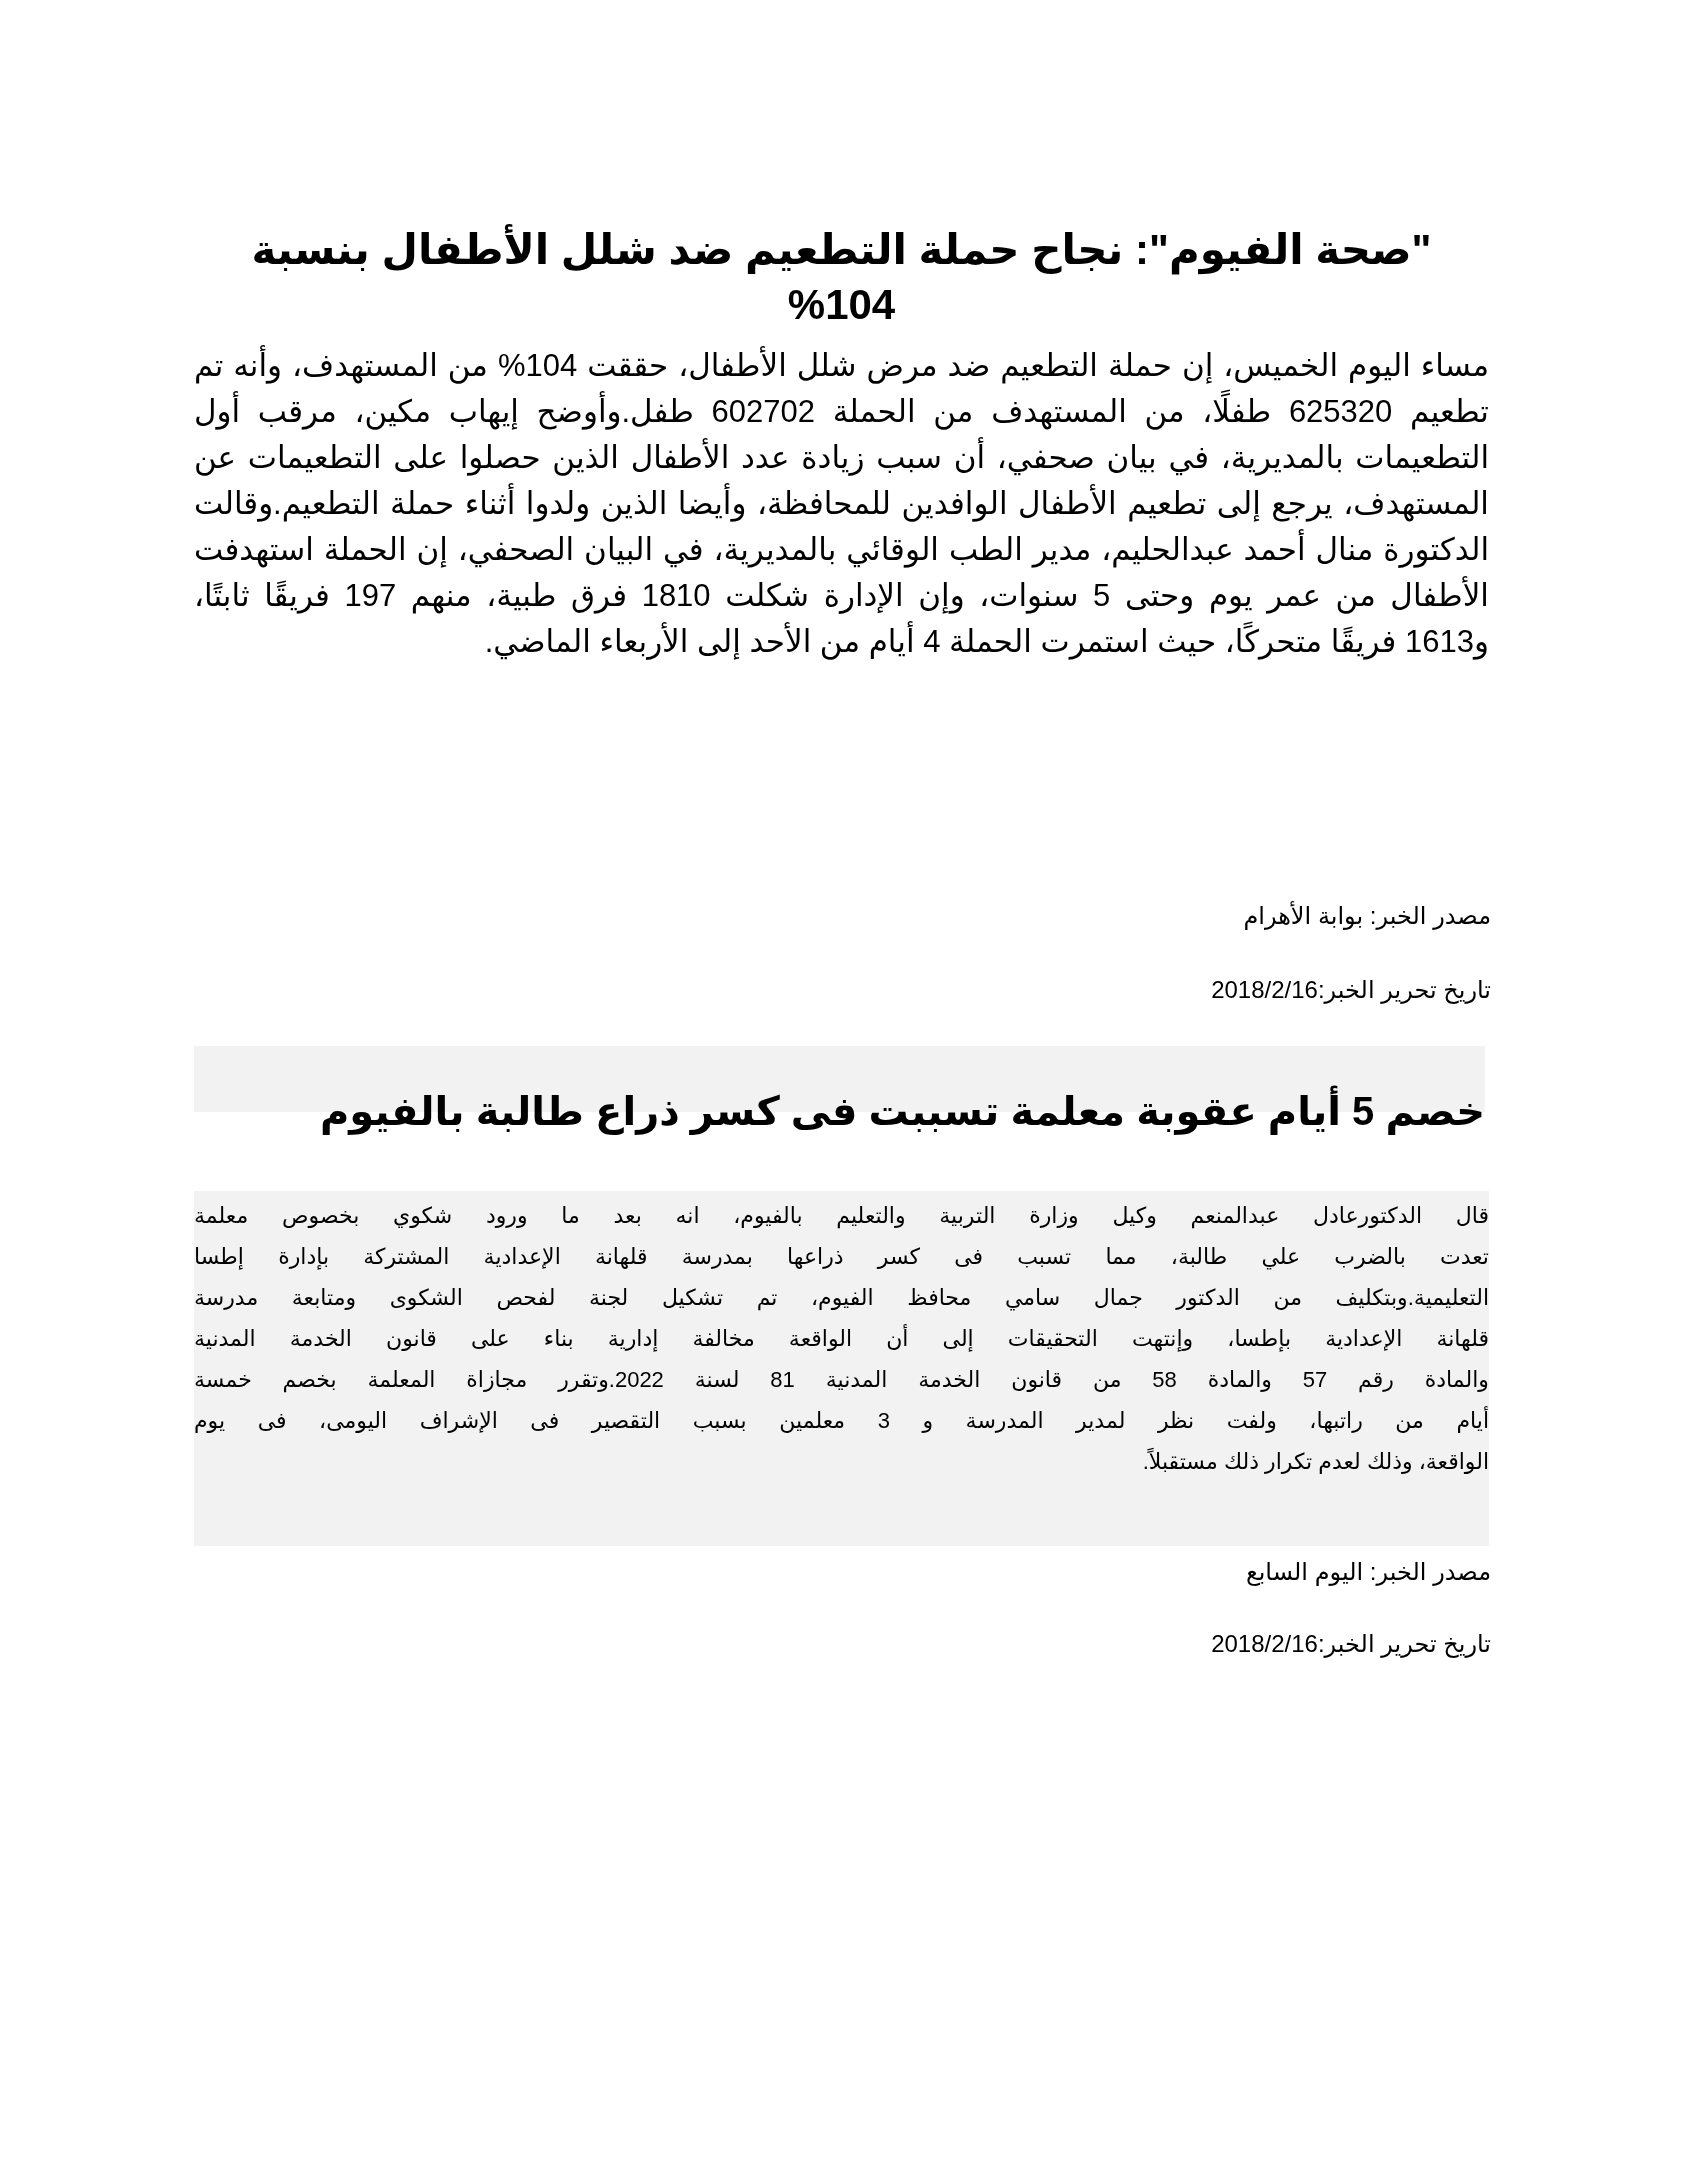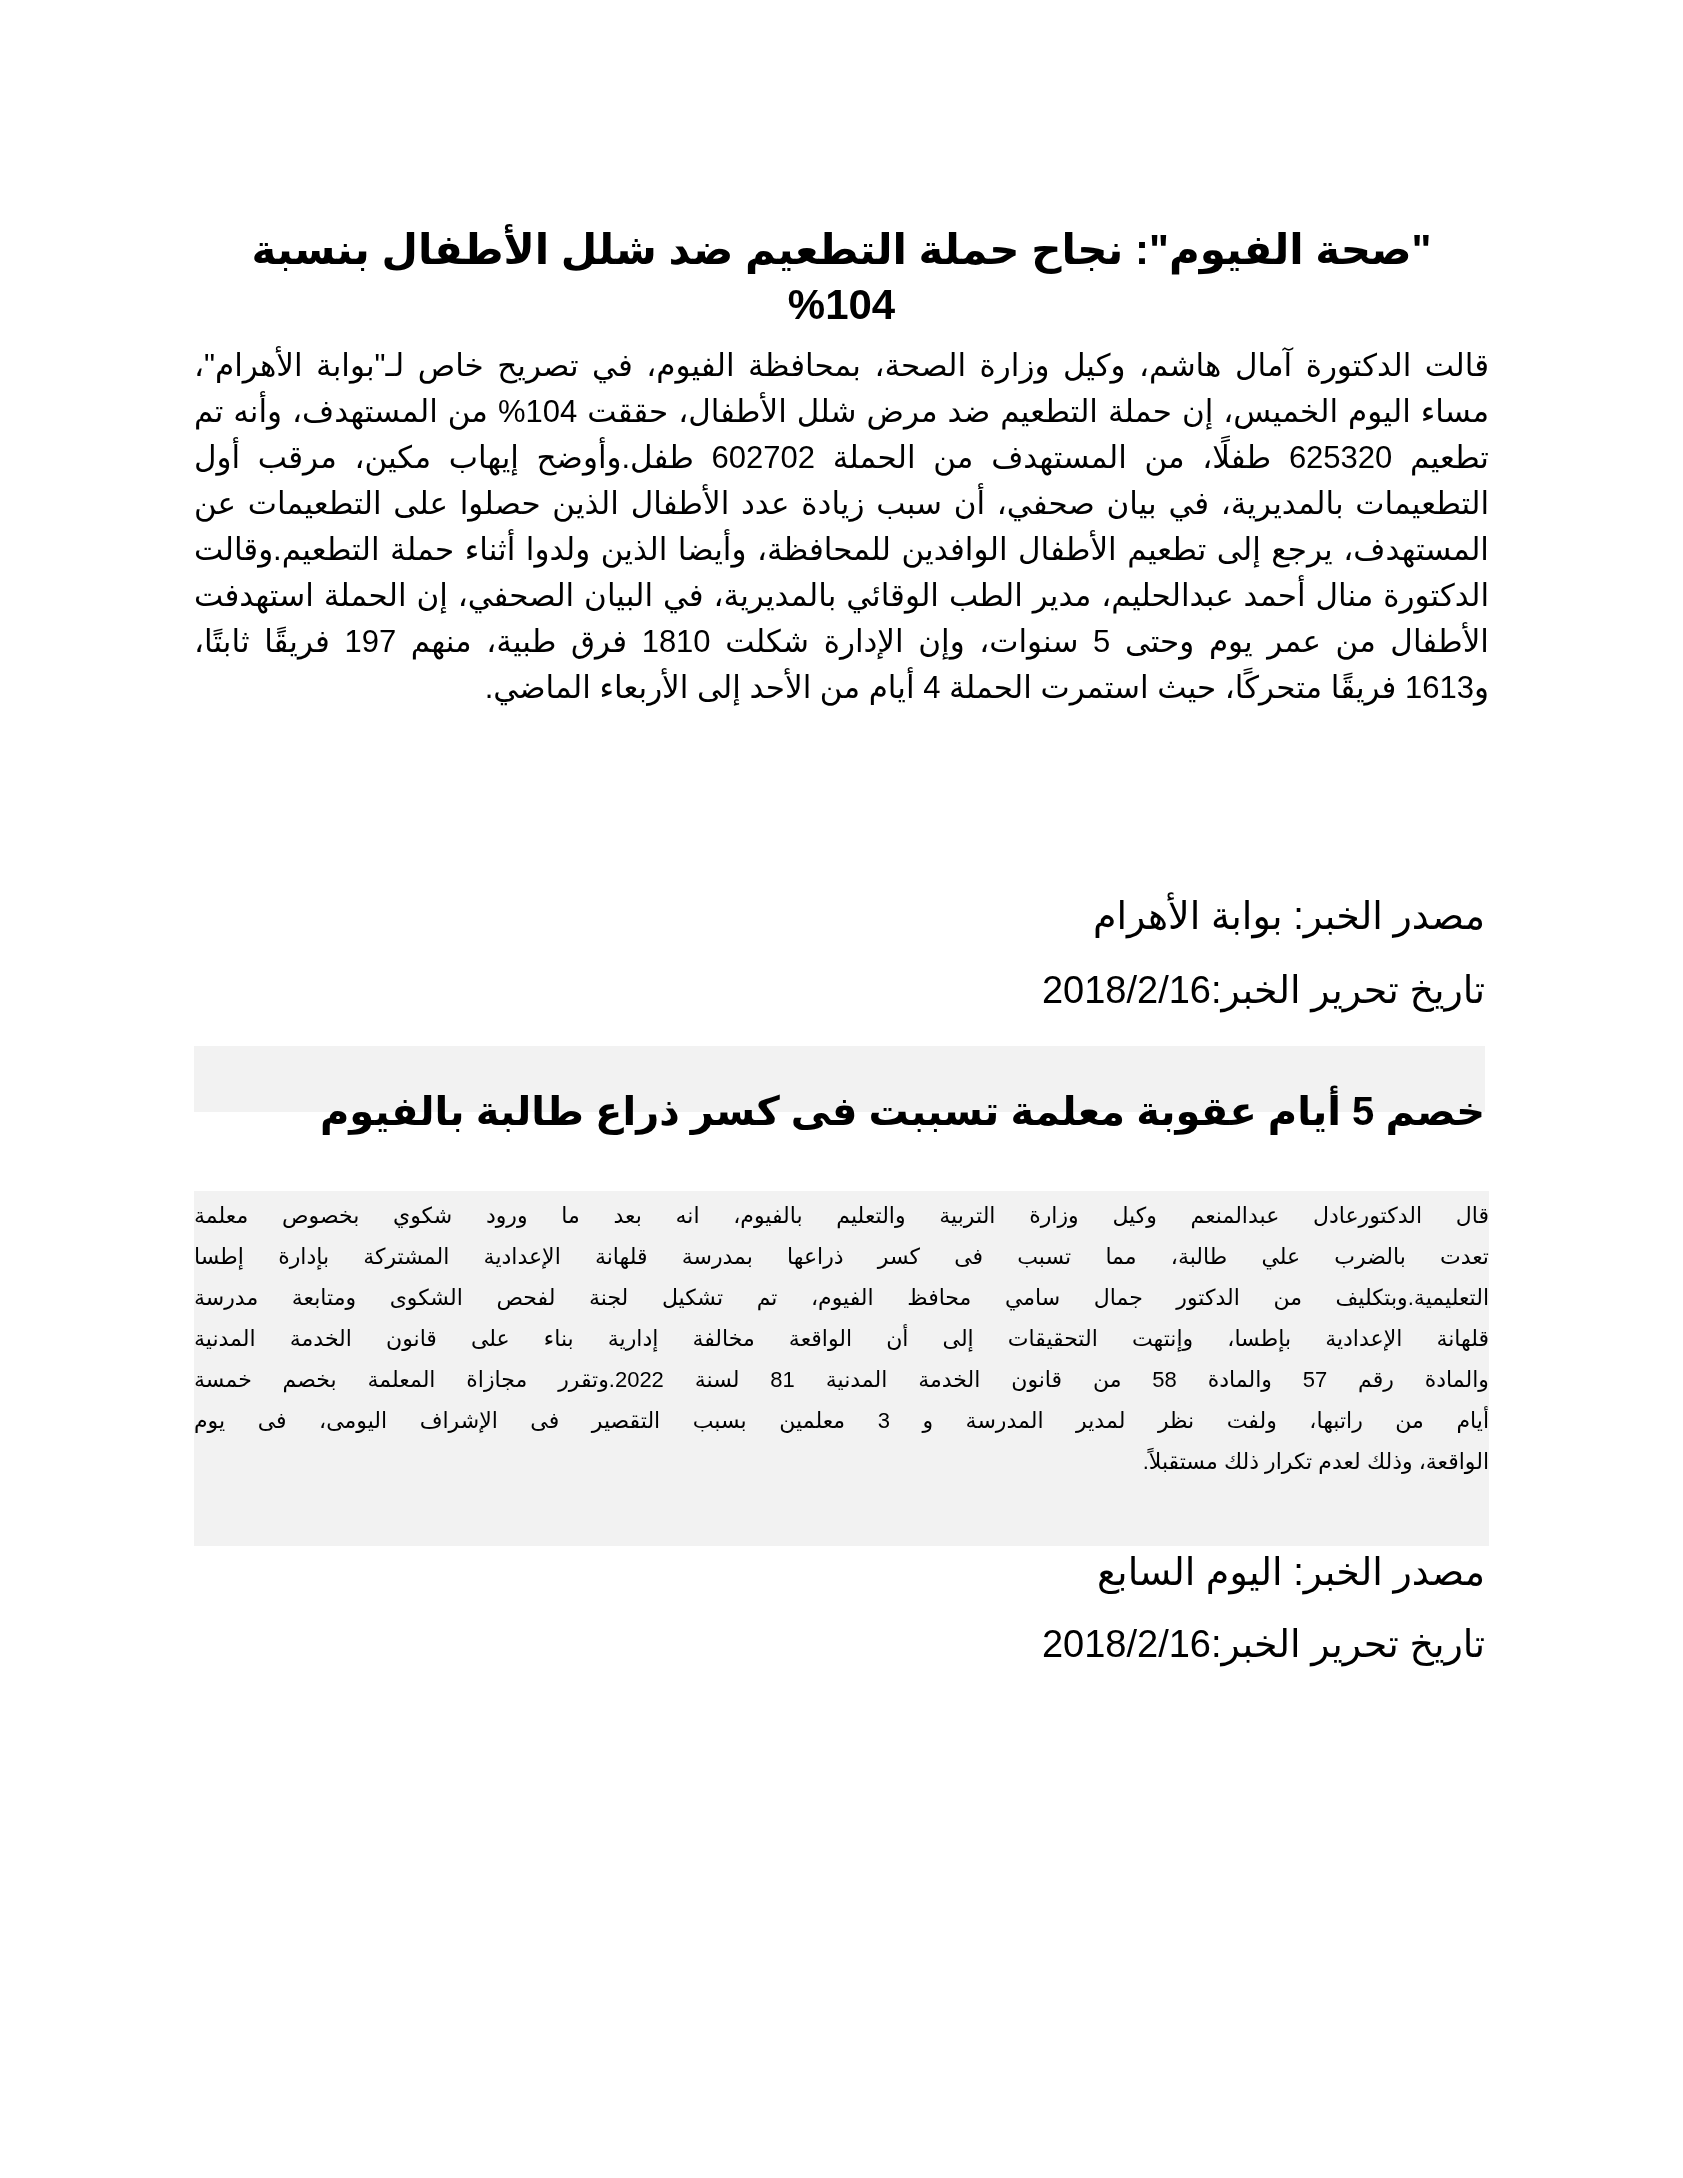--- a/index.html
+++ b/index.html
@@ -4,40 +4,39 @@
 <style>
   html, body { margin:0; padding:0; background:#ffffff; }
   body { width:1683px; height:2178px; position:relative; overflow:hidden;
          font-family:"Liberation Sans", "DejaVu Sans", sans-serif; color:#000; }
   .rtl { direction:rtl; text-align:right; position:absolute; }
   .title1 { left:194px; width:1295px; top:194px; text-align:center;
             font-size:42px; font-weight:bold; line-height:55px; }
   .para1 { left:194px; width:1295px; top:343px; font-size:31px; line-height:46px; text-align:justify; text-align-last:right; }
   .para1 .line { display:block; height:46px; white-space:nowrap; text-align:justify; text-align-last:justify; }
   .para1 .line.last { text-align-last:right; }
-  .meta { left:190px; width:1295px; font-size:38px; line-height:40px; }
+  .meta { left:196px; width:1295px; font-size:24px; line-height:40px; }
   .src1 { top:896px; }
   .date1 { top:970px; }
   .box-head { position:absolute; left:194px; width:1291px; top:1046px; height:66px; background:#f2f2f2; }
   .title2 { left:194px; width:1291px; top:1051px; 
             font-size:40px; font-weight:bold; line-height:55px; }
   .box-body { position:absolute; left:194px; width:1295px; top:1191px; height:355px; background:#f2f2f2; }
   .para2 { left:194px; width:1295px; top:1195px; font-size:22px; line-height:41px; }
   .para2 .line { display:block; height:41px; white-space:nowrap; text-align:justify; text-align-last:justify; }
   .para2 .line.last { text-align-last:right; }
   .src2 { top:1552px; }
   .date2 { top:1624px; }
 </style>
 </head>
 <body>
 
 <h1 class="rtl title1">"صحة الفيوم": نجاح حملة التطعيم ضد شلل الأطفال بنسبة 104%</h1>
 
 <div class="rtl para1">
-  <span class="line">قالت الدكتورة آمال هاشم، وكيل وزارة الصحة، بمحافظة الفيوم، في تصريح خاص لـ"بوابة الأهرام"،</span>
   <span class="line">مساء اليوم الخميس، إن حملة التطعيم ضد مرض شلل الأطفال، حققت 104% من المستهدف، وأنه تم</span>
   <span class="line">تطعيم 625320 طفلًا، من المستهدف من الحملة 602702 طفل.وأوضح إيهاب مكين، مرقب أول</span>
   <span class="line">التطعيمات بالمديرية، في بيان صحفي، أن سبب زيادة عدد الأطفال الذين حصلوا على التطعيمات عن</span>
   <span class="line">المستهدف، يرجع إلى تطعيم الأطفال الوافدين للمحافظة، وأيضا الذين ولدوا أثناء حملة التطعيم.وقالت</span>
   <span class="line">الدكتورة منال أحمد عبدالحليم، مدير الطب الوقائي بالمديرية، في البيان الصحفي، إن الحملة استهدفت</span>
   <span class="line">الأطفال من عمر يوم وحتى 5 سنوات، وإن الإدارة شكلت 1810 فرق طبية، منهم 197 فريقًا ثابتًا،</span>
   <span class="line last">و1613 فريقًا متحركًا، حيث استمرت الحملة 4 أيام من الأحد إلى الأربعاء الماضي.</span>
 </div>
 
 <div class="rtl meta src1">مصدر الخبر: بوابة الأهرام</div>

